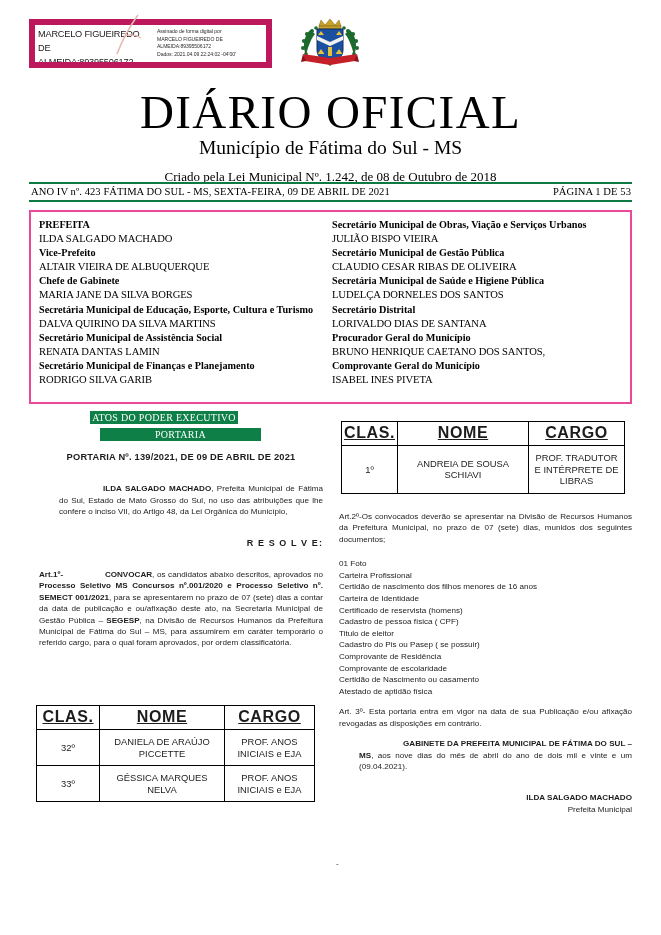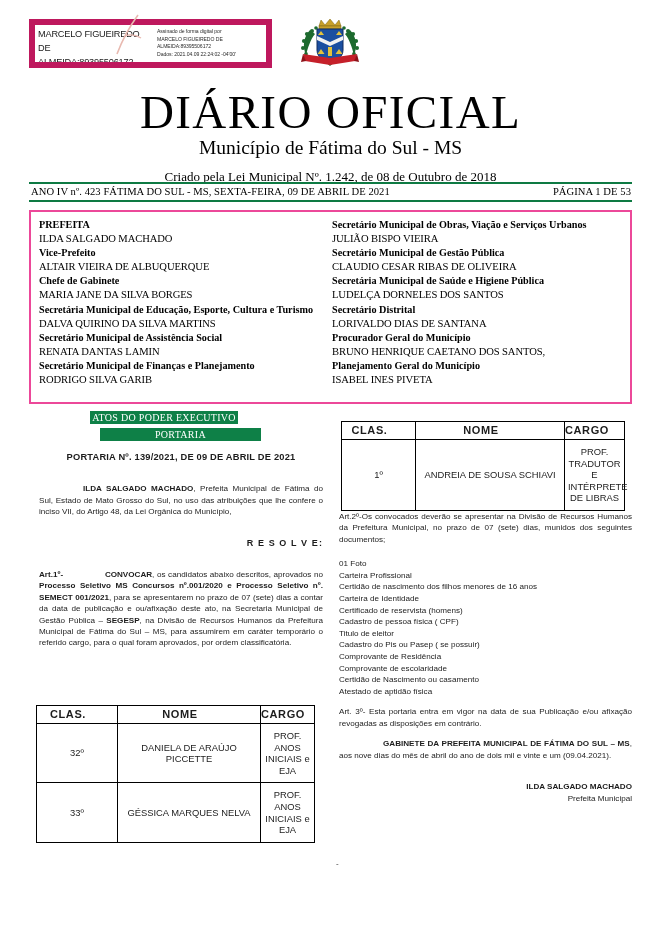--- a/index.html
+++ b/index.html
@@ -155,21 +155,21 @@
     text-align: justify;
   }
   .col-left  { left: 39px;  top: 452px; width: 284px; }
   .col-right { left: 339px; top: 418px; width: 293px; }
 
   .p { margin: 0 0 0 0; }
   .gap-s { height: 9px; }
   .gap-m { height: 13px; }
   .gap-l { height: 20px; }
   .b { font-weight: bold; }
-  .indent { text-indent: 44px; }
+  .indent { text-indent: 44px; margin-left: 20px; }
   .title-portaria {
     font-family: "Liberation Sans", sans-serif;
     font-weight: bold;
     font-size: 9.3px;
     letter-spacing: 0.2px;
     text-align: center;
   }
   .resolve {
     font-family: "Liberation Sans", sans-serif;
     font-weight: bold;
@@ -187,24 +187,25 @@
     font-family: "Liberation Sans", sans-serif;
     table-layout: fixed;
   }
   table.clas td, table.clas th {
     border: 1px solid #000;
     text-align: center;
     vertical-align: middle;
     color: #1c1c1c;
   }
   table.clas th {
-    font-size: 11px;
+    font-size: 16px;
     font-weight: bold;
     letter-spacing: 0.6px;
-    padding: 2px 18px 3px 0;
+    padding: 2px 0 3px 0;
+    text-decoration: underline;
   }
   table.clas td { font-size: 9.4px; line-height: 11.6px; padding: 6px 3px; }
   td.cl-left { text-align: left; padding-left: 6px; }
 
   .tbl-left  { position: absolute; left: 36px;  top: 705px; width: 279px; }
   .tbl-right { position: absolute; left: 341px; top: 421px; width: 284px; }
 
   .dash {
     position: absolute;
     left: 336px; top: 859px;
@@ -312,21 +313,21 @@
       <div class="off-role">Secretário Municipal de Obras, Viação e Serviços Urbanos</div>
       <div class="off-name">JULIÃO BISPO VIEIRA</div>
       <div class="off-role">Secretário Municipal de Gestão Pública</div>
       <div class="off-name">CLAUDIO CESAR RIBAS DE OLIVEIRA</div>
       <div class="off-role">Secretária Municipal de Saúde e Higiene Pública</div>
       <div class="off-name">LUDELÇA DORNELES DOS SANTOS</div>
       <div class="off-role">Secretário Distrital</div>
       <div class="off-name">LORIVALDO DIAS DE SANTANA</div>
       <div class="off-role">Procurador Geral do Município</div>
       <div class="off-name">BRUNO HENRIQUE CAETANO DOS SANTOS,</div>
-      <div class="off-role">Planejamento Geral do Município</div>
+      <div class="off-role">Comprovante Geral do Município</div>
       <div class="off-name">ISABEL INES PIVETA</div>
     </div>
   </div>
 
   <div class="greenbar bar-atos">ATOS DO PODER EXECUTIVO</div>
   <div class="greenbar bar-port">PORTARIA</div>
 
   <div class="col col-left">
     <div class="title-portaria">PORTARIA Nº. 139/2021, DE 09 DE ABRIL DE 2021</div>
     <div class="gap-l"></div>

